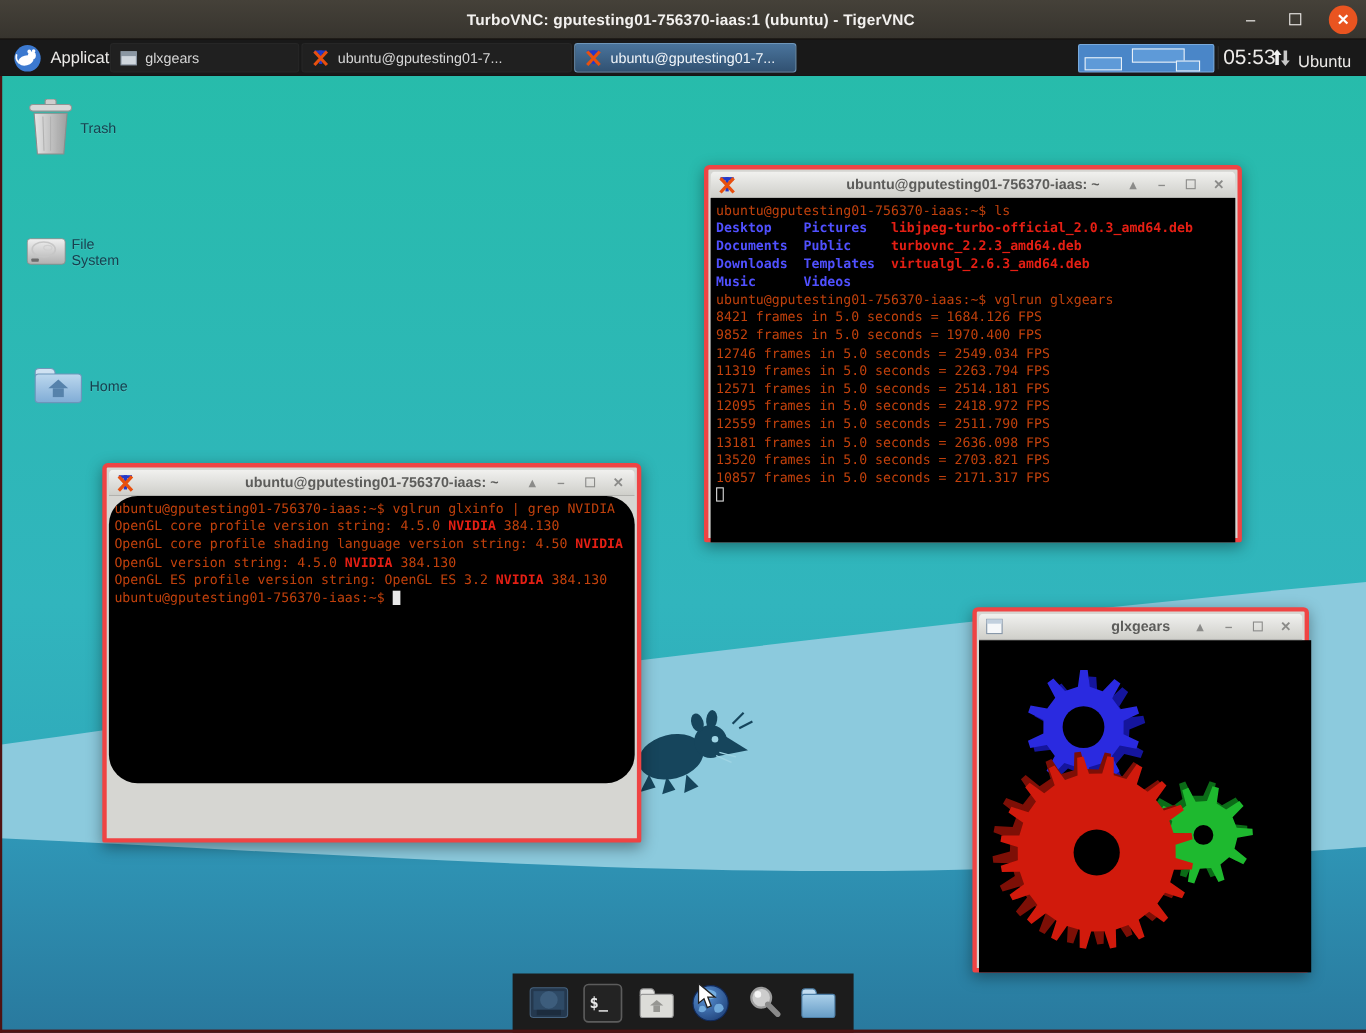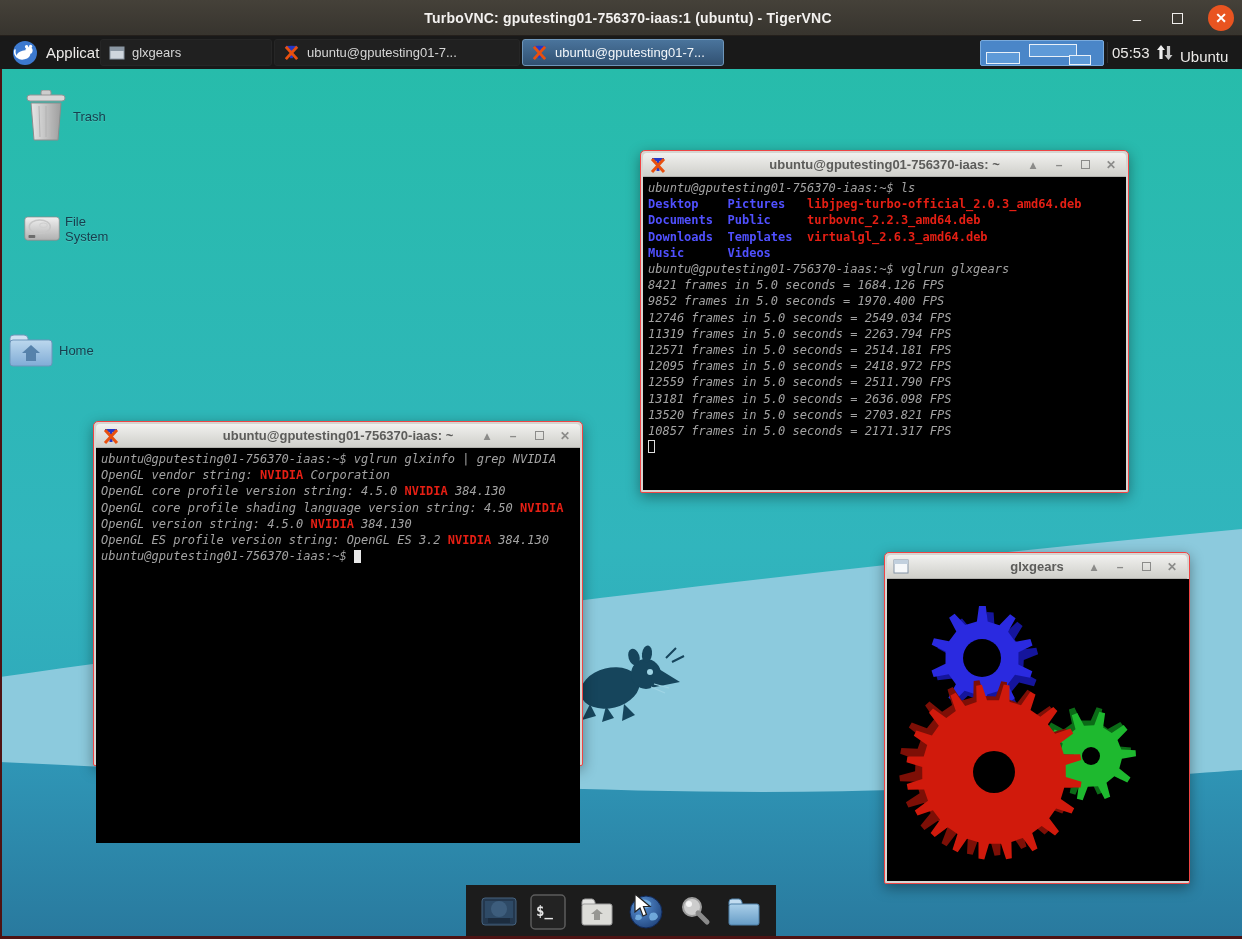--- a/index.html
+++ b/index.html
@@ -24,51 +24,51 @@
     gap:8px; padding:0 10px; color:#eceae8; font-size:15px; }
   .task-btn { position:absolute; top:3px; height:27px; display:flex; align-items:center; gap:7px;
     padding:0 8px; border-radius:3px; background:#202020; border:1px solid #262626;
     color:#d6d6d6; font-size:13px; white-space:nowrap; overflow:hidden; }
   .task-btn.active { background:linear-gradient(#4a749c,#315172); border:1px solid #6e96ba; color:#f2f6fa; }
   .pager { position:absolute; left:980px; top:4px; width:124px; height:26px; background:#4a86c8;
     border:1px solid #79aadc; border-radius:2px; }
   .pager .mini { position:absolute; background:#5e9ad8; border:1px solid #e8f0f8; }
   .panel-sep { position:absolute; top:6px; width:1px; height:21px; background:#2e2e2e; }
   .clock { position:absolute; left:1112px; top:0; height:33px; display:flex; align-items:center;
-    color:#eceae8; font-size:15px; }
+    color:#eceae8; font-size:19px; }
   .net-icon { position:absolute; left:1157px; top:8px; }
   .session { position:absolute; left:1180px; top:0; height:41px; display:flex; align-items:center;
     color:#eceae8; font-size:15px;text-align:center; }
 
   
   .desktop { position:absolute; left:0; top:69px; width:1242px; height:870px; }
   .wallpaper { position:absolute; left:0; top:0; }
   .edge-left { position:absolute; left:0; top:69px; width:2px; height:870px; background:#4e1313; z-index:6; }
   .edge-bottom { position:absolute; left:0; bottom:0; width:1242px; height:3px; background:#4e1313; z-index:6; }
 
   .desk-icon { position:absolute; width:92px; display:flex; flex-direction:row; align-items:center;
     gap:5px; z-index:1; }
   .desk-icon .lbl { font-size:13px; color:#17404f; text-shadow:0 1px 0 rgba(255,255,255,.12); }
 
   
-  .app-window { position:absolute; background:#d6d6d2; border:1px solid #ef4444;
+  .app-window { position:absolute; background:#d6d6d2; border:4px solid #ef4444;
     border-radius:5px 5px 2px 2px; box-shadow:0 4px 14px rgba(0,0,0,.38); padding:2px; z-index:2; }
   .win-titlebar { height:24px; display:flex; align-items:center;
     background:linear-gradient(#f1f1ef,#cfcfca); border-radius:4px 4px 0 0;
     border-bottom:1px solid #b2b2ae; padding:0 6px; position:relative; }
   .win-title { position:absolute; left:0; right:0; text-align:center; font-size:13px;
     font-weight:bold; color:#5c5c5a; }
   .win-buttons { position:absolute; right:8px; display:flex; gap:12px; }
   .win-btn { color:#8b8b89; font-size:12px; width:14px; text-align:center; font-weight:bold; }
   .win-btn .sq { display:inline-block; width:9px; height:9px; border:1.5px solid #8b8b89; }
   .term-body { background:#000; width:100%; overflow:hidden;
     font-family:"DejaVu Sans Mono", monospace; font-size:12px; line-height:16.2px;
     padding:3px 5px; }
   .tline { white-space:pre; }
-  .seg-w { color:#a3a3a3;font-style:italic; }
+  .seg-w { color:#c2410c; }
   .seg-b { color:#5050ff; font-weight:bold; }
   .seg-r { color:#e51f14; font-weight:bold; }
   .seg-cb { display:inline-block; width:7px; height:13px; background:#e8e8e8; vertical-align:-2px; }
   .seg-co { display:inline-block; width:7px; height:13px; border:1px solid #dedede; vertical-align:-2px; }
   .gears-canvas { background:#000; }
 
   
   .dock { position:absolute; left:466px; top:816px; width:310px; height:54px; background:#1c1c1c;
     display:flex; align-items:center; justify-content:center; gap:11px; z-index:3; }
   .dock-item { width:38px; height:38px; display:flex; align-items:center; justify-content:center; }
@@ -200,21 +200,21 @@
       </linearGradient>
         </defs>
       <rect x="1" y="2" width="46" height="31" rx="4" fill="url(#fsG)" stroke="#898989"></rect>
       <ellipse cx="21" cy="15" rx="14" ry="9" fill="none" stroke="#c6c6c6" stroke-width="2"></ellipse>
       <ellipse cx="26" cy="13" rx="5" ry="3" fill="none" stroke="#cfcfcf" stroke-width="1.5"></ellipse>
       <rect x="6" y="26" width="9" height="4" rx="1" fill="#6c6c6c"></rect>
     </svg>
     <div class="lbl">File System</div>
   </div>
 
-  <div class="desk-icon" style="left:8px;top:262px;">
+  <div class="desk-icon" style="left:24px;top:262px;justify-content:flex-end;">
     <svg width="46" height="38" viewBox="0 0 46 38">
       <defs>
           <linearGradient id="hmG" x1="0" y1="0" x2="0" y2="1">
         <stop offset="0" stop-color="#bcd8ee"></stop>
             <stop offset="1" stop-color="#80acd6"></stop>
       </linearGradient>
         </defs>
       <path d="M2,10 L2,7 Q2,4 6,4 L16,4 Q19,4 20,7 L20,10 Z" fill="#cfe2f2" stroke="#7096b8"></path>
       <rect x="2" y="9" width="42" height="26" rx="3" fill="url(#hmG)" stroke="#6d95ba"></rect>
       <polygon points="23,14 32,22 14,22" fill="#5682ab"></polygon>
@@ -231,23 +231,22 @@
         <path d="M3,3 L15,16 M15,3 L3,16" stroke="#e8500f" stroke-width="3" fill="none"></path>
       </svg>
       <div class="win-title">ubuntu@gputesting01-756370-iaas: ~</div>
       <div class="win-buttons">
         <div class="win-btn">▴</div>
         <div class="win-btn">–</div>
         <div class="win-btn"><span class="sq"></span></div>
         <div class="win-btn">✕</div>
       </div>
     </div>
-    <div class="term-body" style="height:395px;">
+    <div class="term-body" style="height:261px;border-radius:26px;">
         <div class="tline"><span class="seg-w">ubuntu@gputesting01-756370-iaas:~$ vglrun glxinfo | grep NVIDIA</span></div>
-        <div class="tline"><span class="seg-w">OpenGL vendor string: </span><span class="seg-r">NVIDIA</span><span class="seg-w"> Corporation</span></div>
         <div class="tline"><span class="seg-w">OpenGL core profile version string: 4.5.0 </span><span class="seg-r">NVIDIA</span><span class="seg-w"> 384.130</span></div>
         <div class="tline"><span class="seg-w">OpenGL core profile shading language version string: 4.50 </span><span class="seg-r">NVIDIA</span></div>
         <div class="tline"><span class="seg-w">OpenGL version string: 4.5.0 </span><span class="seg-r">NVIDIA</span><span class="seg-w"> 384.130</span></div>
         <div class="tline"><span class="seg-w">OpenGL ES profile version string: OpenGL ES 3.2 </span><span class="seg-r">NVIDIA</span><span class="seg-w"> 384.130</span></div>
         <div class="tline"><span class="seg-w">ubuntu@gputesting01-756370-iaas:~$ </span><span class="seg-cb"> </span></div>
       </div>
   </div>
 
   <div class="app-window" style="left:640px;top:81px;width:489px;height:343px;">
     <div class="win-titlebar">

